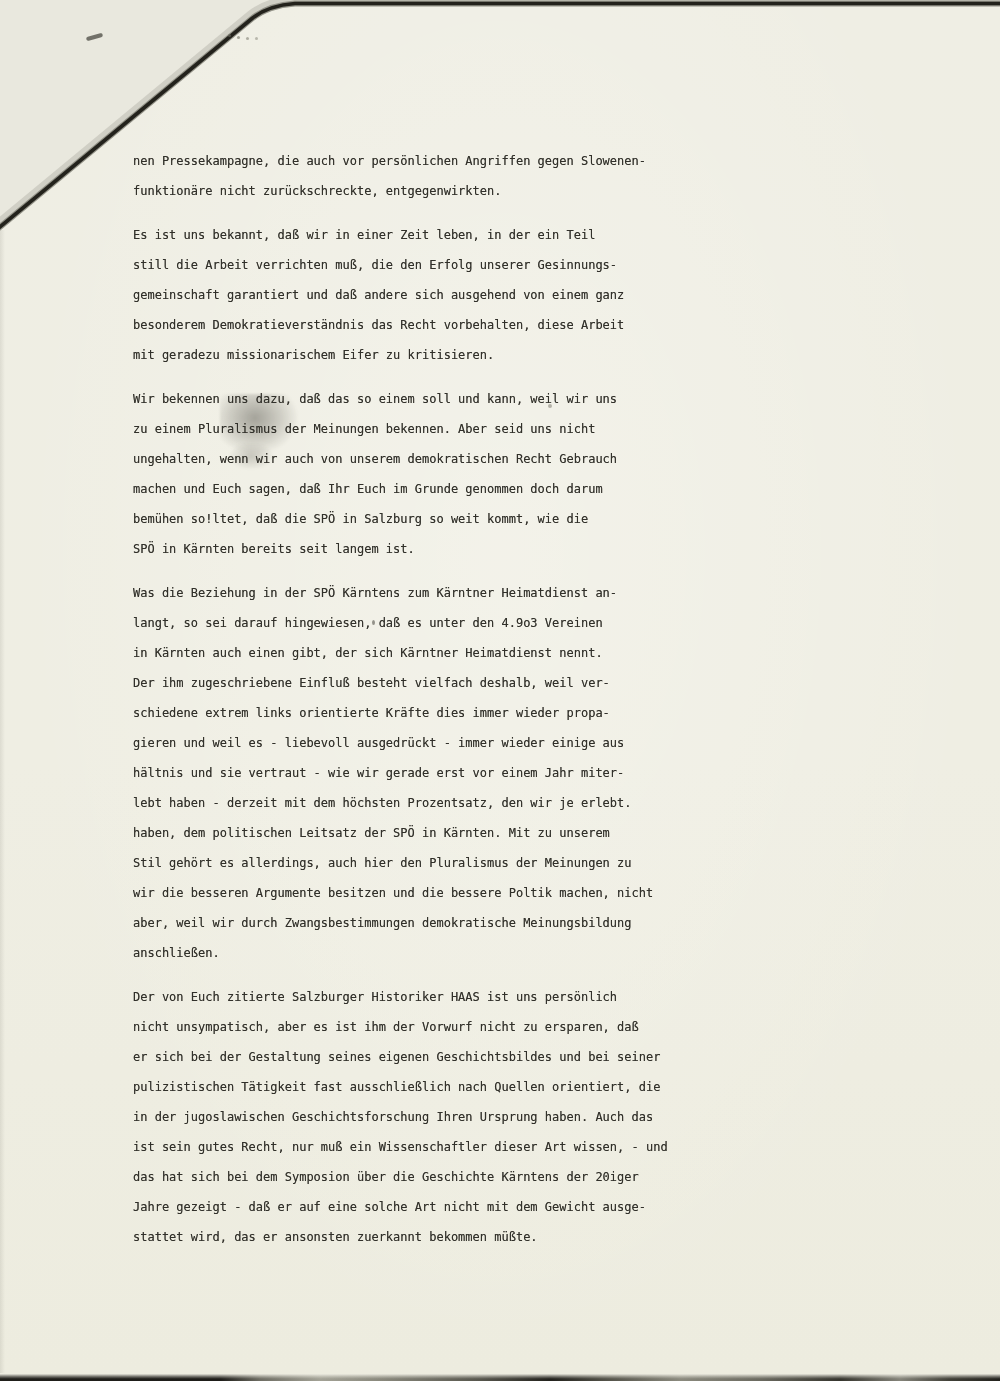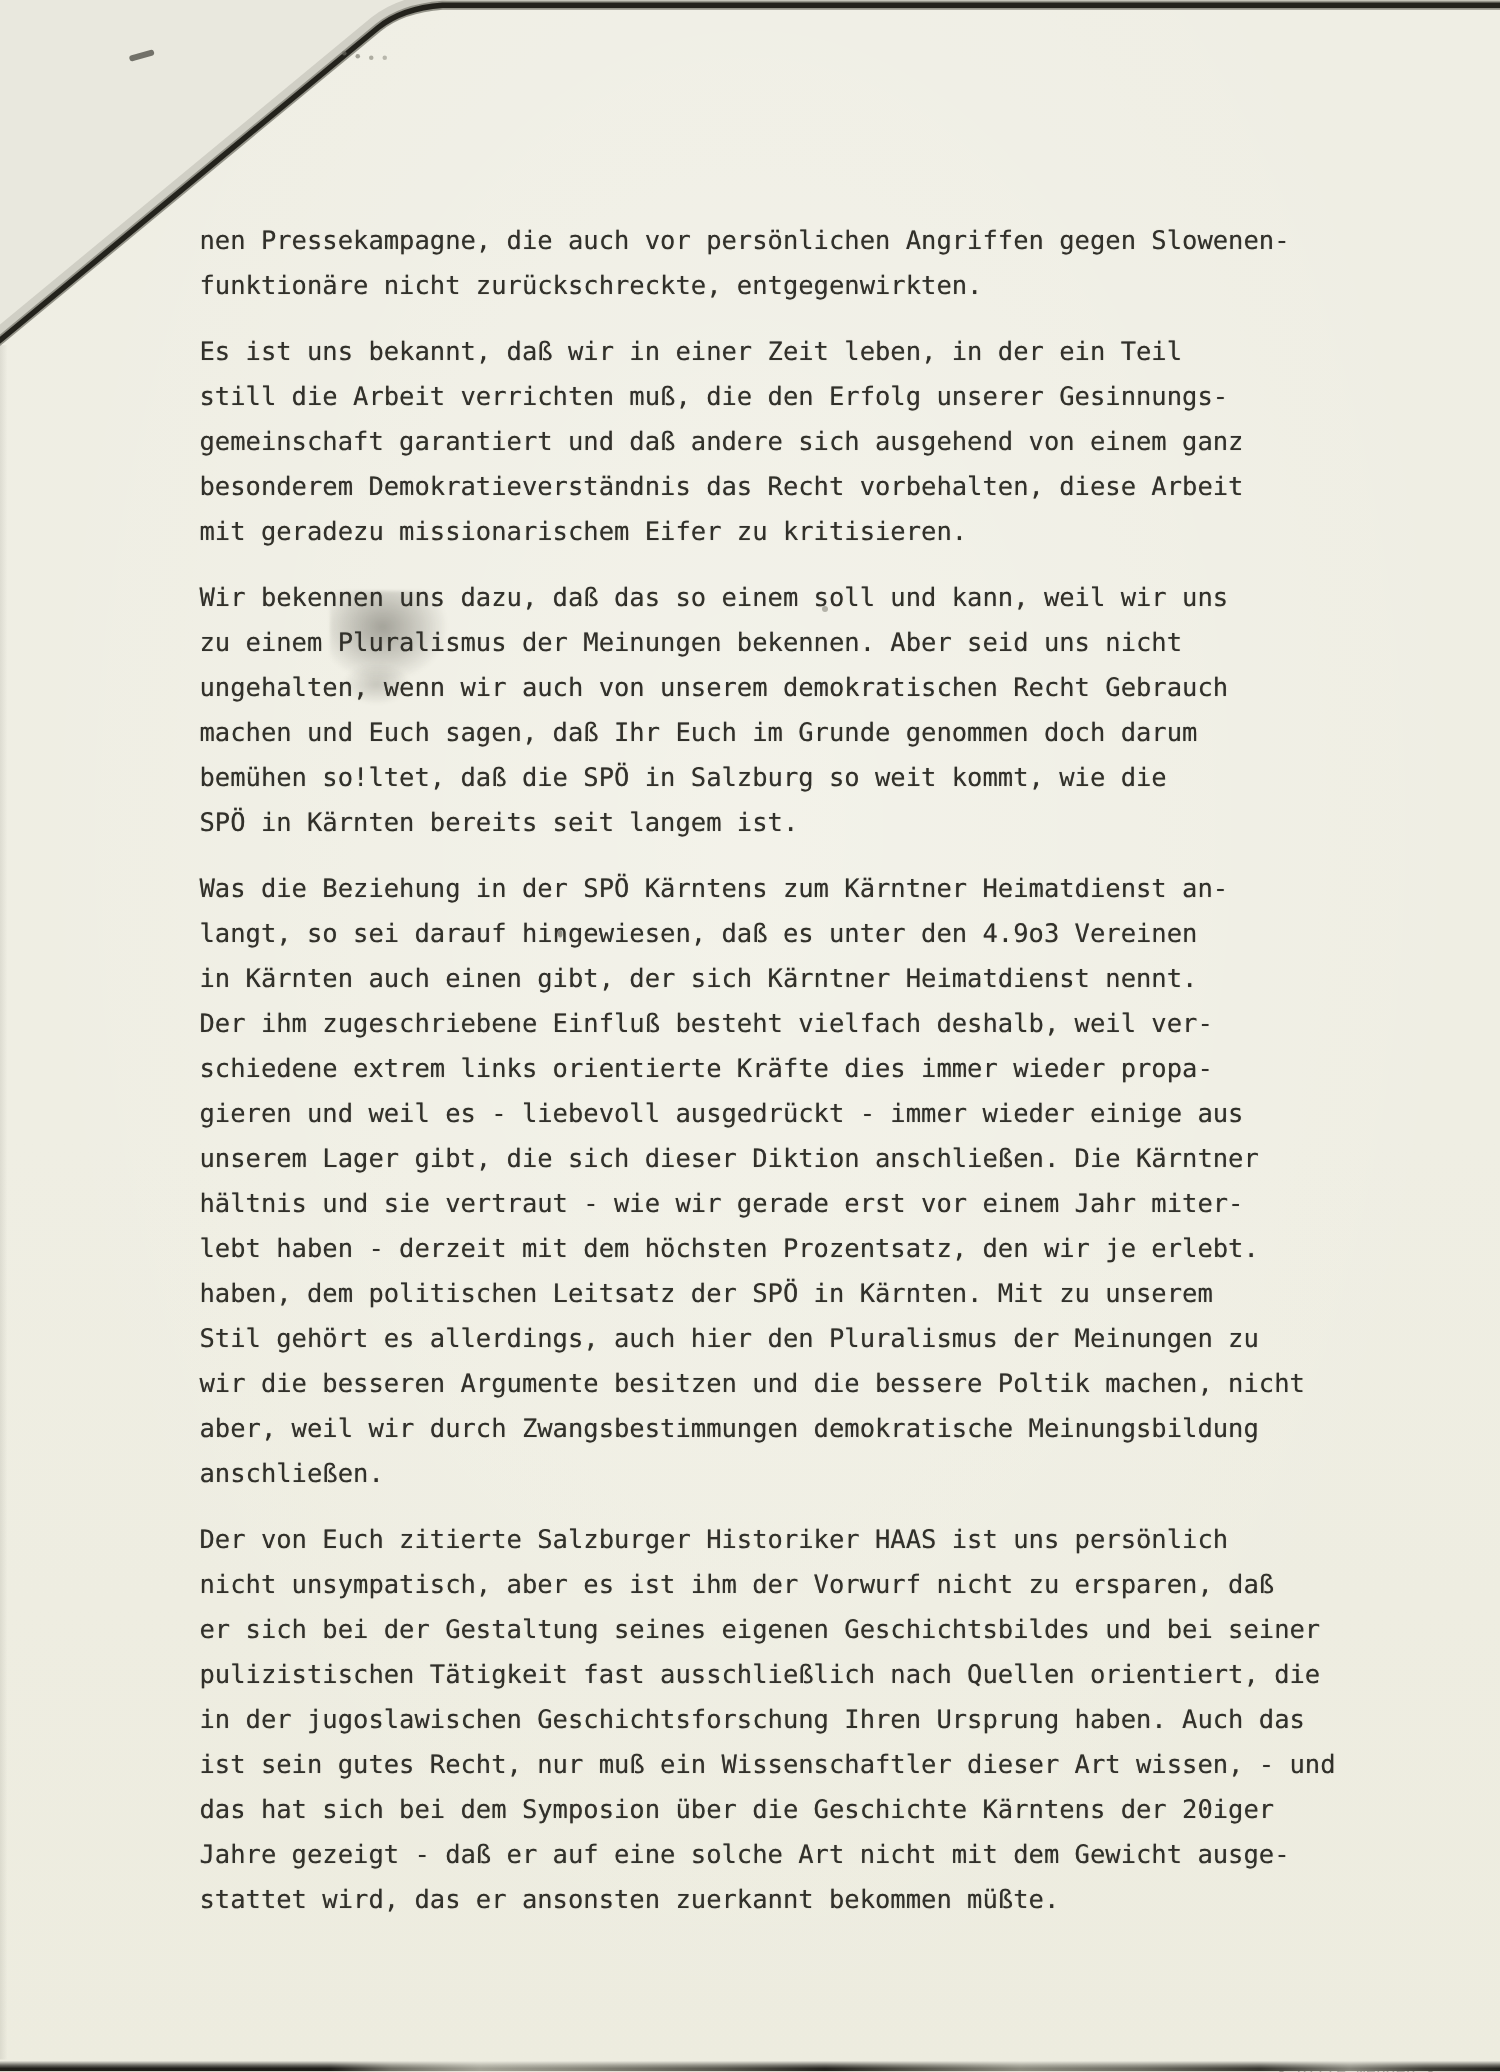--- a/index.html
+++ b/index.html
@@ -11,21 +11,21 @@
     background:
       radial-gradient(ellipse at 50% 40%, rgba(255,255,252,0.25), rgba(0,0,0,0) 70%),
       linear-gradient(180deg, #efeee4 0%, #efeee3 55%, #edecdf 100%);
     overflow:hidden;
   }
 
   
   .letter-body {
     position:absolute;
     left:133px; top:146px;
-    font-size:17px;
+    font-size:12px;
     line-height:30px;
     color:#31302a;
     text-shadow:0 0 0.5px rgba(45,44,36,0.55);
   }
   .para { margin:0 0 14px 0; padding:0; }
   .tline { display:block; white-space:pre; }
 
   .page-turn-note {
     position:absolute;
     top:1366px; right:43px;
@@ -121,21 +121,20 @@
       <span class="tline">SPÖ in Kärnten bereits seit langem ist.</span>
     </div>
 
     <div class="para">
       <span class="tline">Was die Beziehung in der SPÖ Kärntens zum Kärntner Heimatdienst an-</span>
       <span class="tline">langt, so sei darauf hingewiesen, daß es unter den 4.9o3 Vereinen</span>
       <span class="tline">in Kärnten auch einen gibt, der sich Kärntner Heimatdienst nennt.</span>
       <span class="tline">Der ihm zugeschriebene Einfluß besteht vielfach deshalb, weil ver-</span>
       <span class="tline">schiedene extrem links orientierte Kräfte dies immer wieder propa-</span>
       <span class="tline">gieren und weil es - liebevoll ausgedrückt - immer wieder einige aus</span>
-      <span class="tline">unserem Lager gibt, die sich dieser Diktion anschließen. Die Kärntner</span>
       <span class="tline">hältnis und sie vertraut - wie wir gerade erst vor einem Jahr miter-</span>
       <span class="tline">lebt haben - derzeit mit dem höchsten Prozentsatz, den wir je erlebt.</span>
       <span class="tline">haben, dem politischen Leitsatz der SPÖ in Kärnten. Mit zu unserem</span>
       <span class="tline">Stil gehört es allerdings, auch hier den Pluralismus der Meinungen zu</span>
       <span class="tline">wir die besseren Argumente besitzen und die bessere Poltik machen, nicht</span>
       <span class="tline">aber, weil wir durch Zwangsbestimmungen demokratische Meinungsbildung</span>
       <span class="tline">anschließen.</span>
     </div>
 
     <div class="para">

